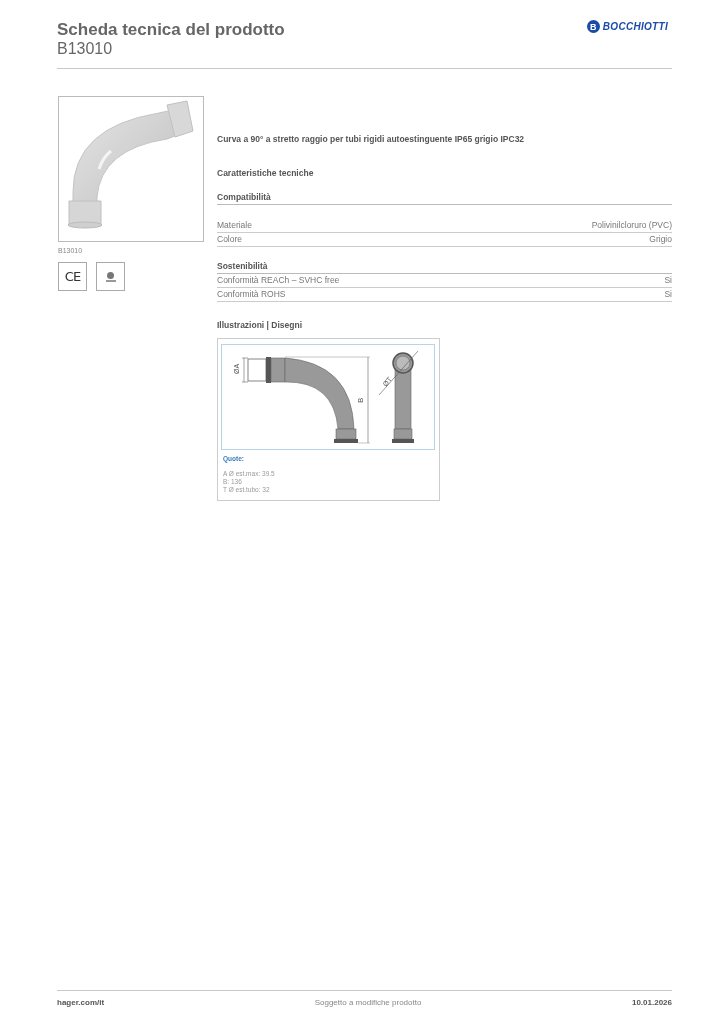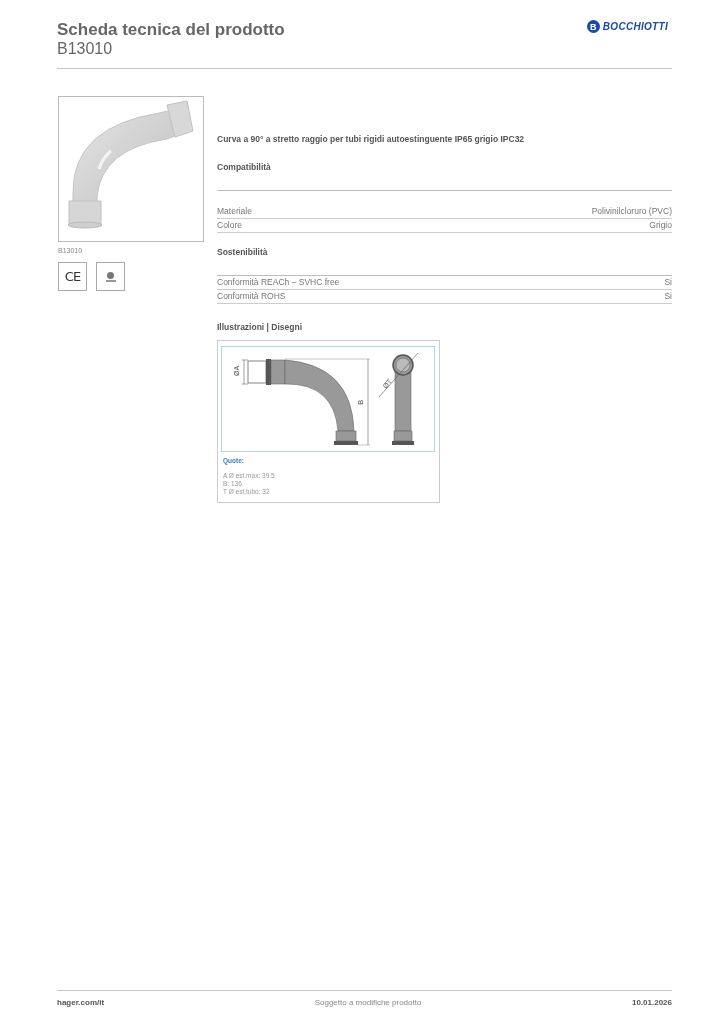--- a/index.html
+++ b/index.html
@@ -20,21 +20,21 @@
   .cert { width: 29px; height: 29px; border: 1px solid #aaa; display: flex; align-items: center; justify-content: center; }
   .ce { font-size: 13px; color: #333; font-family: "DejaVu Sans", sans-serif; letter-spacing: -1px; }
   .cert-mark { display: flex; flex-direction: column; align-items: center; gap: 1px; }
   .cert-mark .dot { width: 7px; height: 7px; border-radius: 50%; background: #777; }
   .cert-mark .bar { width: 10px; height: 2px; background: #999; }
 
   .right-col { position: absolute; left: 217px; top: 96px; width: 455px; margin-top: 38px; }
   .desc { font-size: 8.5px; font-weight: bold; color: #555; height: 14px; line-height: 10px; }
   .section-main { margin-top: 20px; font-size: 8.5px; font-weight: bold; color: #555; }
   .group { margin-top: 14px; }
-  .group-title { font-size: 8.5px; font-weight: bold; color: #555; padding-bottom: 18px; border-bottom: 1px solid #bbb; }
+  .group-title { font-size: 8.5px; font-weight: bold; color: #555; padding-bottom: 2px; border-bottom: 1px solid #bbb; }
   .row { display: flex; justify-content: space-between; font-size: 8.5px; color: #777; line-height: 13px; border-bottom: 1px solid #ccc; }
 
   .ill-title { margin-top: 18px; font-size: 8.5px; font-weight: bold; color: #555; }
   .ill-box { margin-top: 8px; width: 223px; height: 163px; border: 1px solid #ccc; position: relative; }
   .drawing { position: absolute; left: 3px; top: 5px; width: 214px; height: 106px; border: 1px solid #b8d4e8; }
   .quote-title { position: absolute; left: 5px; top: 116px; font-size: 6.5px; font-weight: bold; color: #3a7bbf; }
   .quote-lines { position: absolute; left: 5px; top: 131px; font-size: 6.5px; color: #999; line-height: 8px; }
 
   .footer-rule { position: absolute; left: 57px; top: 990px; width: 615px; height: 1px; background: #c8c8c8; }
   .footer { position: absolute; left: 57px; top: 998px; width: 615px; display: flex; justify-content: space-between; font-size: 8px; }
@@ -81,20 +81,21 @@
       <div class="cert-mark">
           <div class="dot"></div>
           <div class="bar"></div>
         </div>
     </div>
   </div>
 </div>
 
 <div class="right-col">
   <div class="desc">Curva a 90° a stretto raggio per tubi rigidi autoestinguente IP65 grigio IPC32</div>
+  <div class="section-main">Caratteristiche tecniche</div>
 
   <div class="group">
     <div class="group-title">Compatibilità</div>
   </div>
 
   <div class="group">
     <div class="row">
       <span>Materiale</span>
       <span>Polivinilcloruro (PVC)</span>
     </div>

